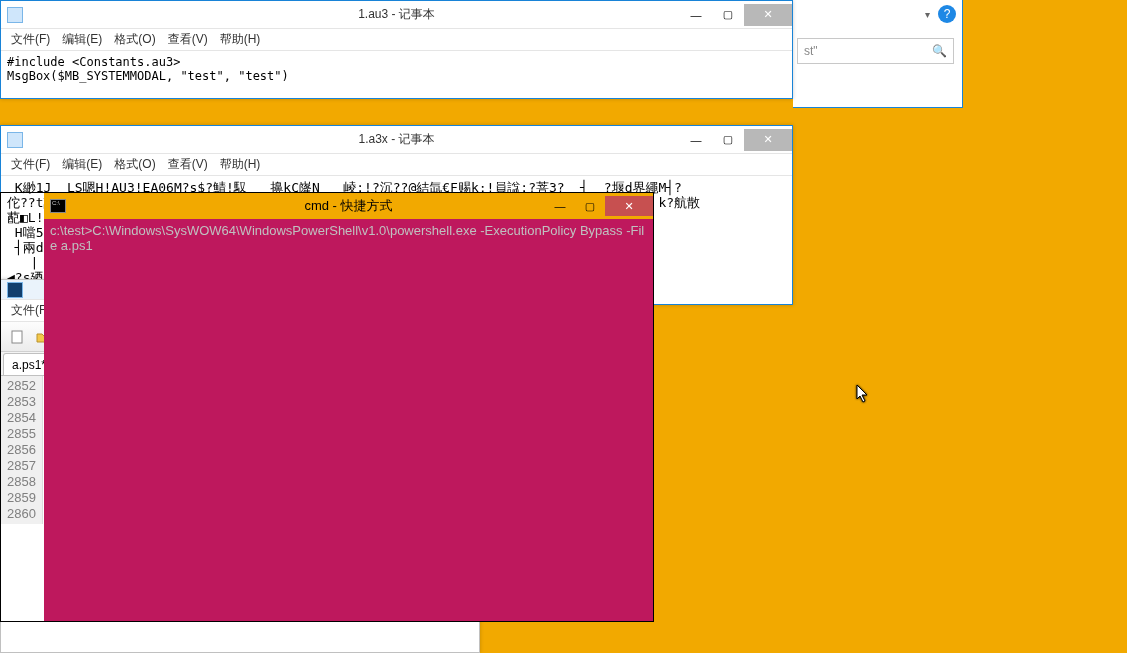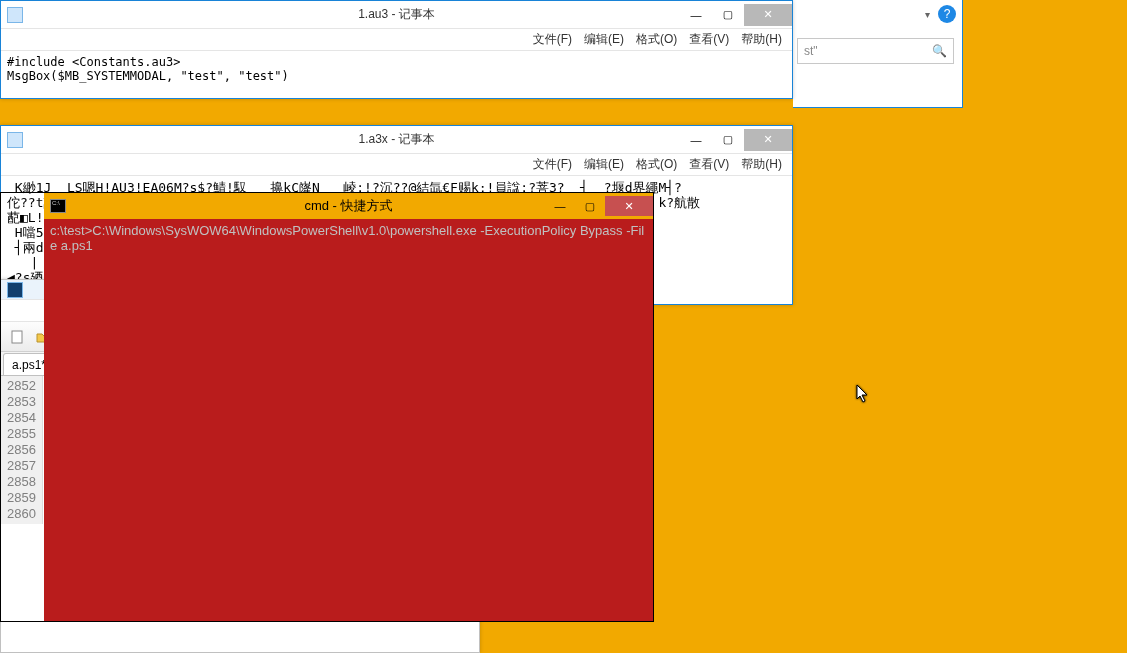--- a/index.html
+++ b/index.html
@@ -9,21 +9,21 @@
 .win { position: absolute; background: #fff; border: 1px solid #1883d7; box-shadow: 0 0 4px rgba(0,0,0,.2); }
 .titlebar { height: 28px; display: flex; align-items: center; background: #fff; border-bottom: 1px solid #e5e5e5; position: relative; }
 .titlebar .winicon { width: 16px; height: 16px; margin: 0 6px; background: #cfe6fb; border: 1px solid #7ab6e8; display: inline-block; }
 .titlebar .spacer { flex: 1; }
 .titlebar .title { position: absolute; left: 50%; transform: translateX(-50%); font-size: 12px; color: #333; white-space: nowrap; }
 .winbtns { display: flex; }
 .winbtn { width: 32px; height: 22px; display: flex; align-items: center; justify-content: center; font-size: 11px; border: none; background: transparent; cursor: pointer; }
 .winbtn.close { background: #c75050; color: #fff; width: 48px; }
 .winbtn.closegrey { background: #b8b8b8; color: #fff; width: 48px; }
 
-.menubar { height: 22px; display: flex; align-items: center; padding: 0 4px; border-bottom: 1px solid #e5e5e5; font-size: 12px; color: #333; justify-content: flex-end; }
+.menubar { height: 22px; display: flex; align-items: center; padding: 0 4px; border-bottom: 1px solid #e5e5e5; font-size: 12px; color: #333; }
 .menubar span { padding: 2px 6px; cursor: pointer; }
 
 .content { padding: 4px 6px; font-family: "NSimSun","SimSun",monospace; font-size: 12px; white-space: pre; overflow: hidden; }
 
 
 .expl { position: absolute; left: 793px; top: 0; width: 170px; height: 108px; background: #fff; border: 1px solid #1883d7; border-top: none; border-left: none; }
 .expl .row1 { height: 28px; display: flex; align-items: center; justify-content: flex-end; padding-right: 6px; }
 .expl .row1 .chev { font-size: 10px; color: #666; margin-right: 8px; }
 .expl .row1 .help { width: 18px; height: 18px; border-radius: 50%; background: #1e88e5; color: #fff; font-size: 12px; display: flex; align-items: center; justify-content: center; }
 .expl .searchbox { margin: 10px 8px 0 4px; height: 26px; border: 1px solid #c8c8c8; display: flex; align-items: center; padding: 0 6px; color: #888; font-size: 12px; }
@@ -50,21 +50,21 @@
 
 
 .cmdwin { position: absolute; border: 1px solid #000; }
 .cmdtitle { height: 26px; background: #f2a900; display: flex; align-items: center; position: relative; }
 .cmdtitle .cmdicon { width: 16px; height: 14px; margin: 0 6px; background: #000; border: 1px solid #888; position: relative; }
 .cmdtitle .cmdicon::after { content: "C:\\"; color: #ccc; font-size: 6px; position: absolute; left: 1px; top: 0; }
 .cmdtitle .t { position: absolute; left: 50%; transform: translateX(-50%); font-size: 13px; color: #000; }
 .cmdtitle .winbtns { margin-left: auto; }
 .cmdtitle .winbtn { height: 20px; width: 30px; }
 .cmdtitle .winbtn.close { background: #c75050; width: 48px; }
-.cmdbody { background: #b91c1c; color: #c0c0c0; font-family: "Lucida Console", Consolas, monospace; font-size: 13px; padding: 4px 6px; white-space: pre-wrap; word-break: break-all; height: 402px; }
+.cmdbody { background: #be185d; color: #c0c0c0; font-family: "Lucida Console", Consolas, monospace; font-size: 13px; padding: 4px 6px; white-space: pre-wrap; word-break: break-all; height: 402px; }
 
 .mouse { position: absolute; left: 856px; top: 384px; width: 14px; height: 20px; }
 .mouse svg { width: 14px; height: 20px; filter: drop-shadow(0 0 1px #000); }
 </style>
 </head>
 <body>
 
 <div class="expl">
   <div class="row1">
     <span class="chev">▾</span>

